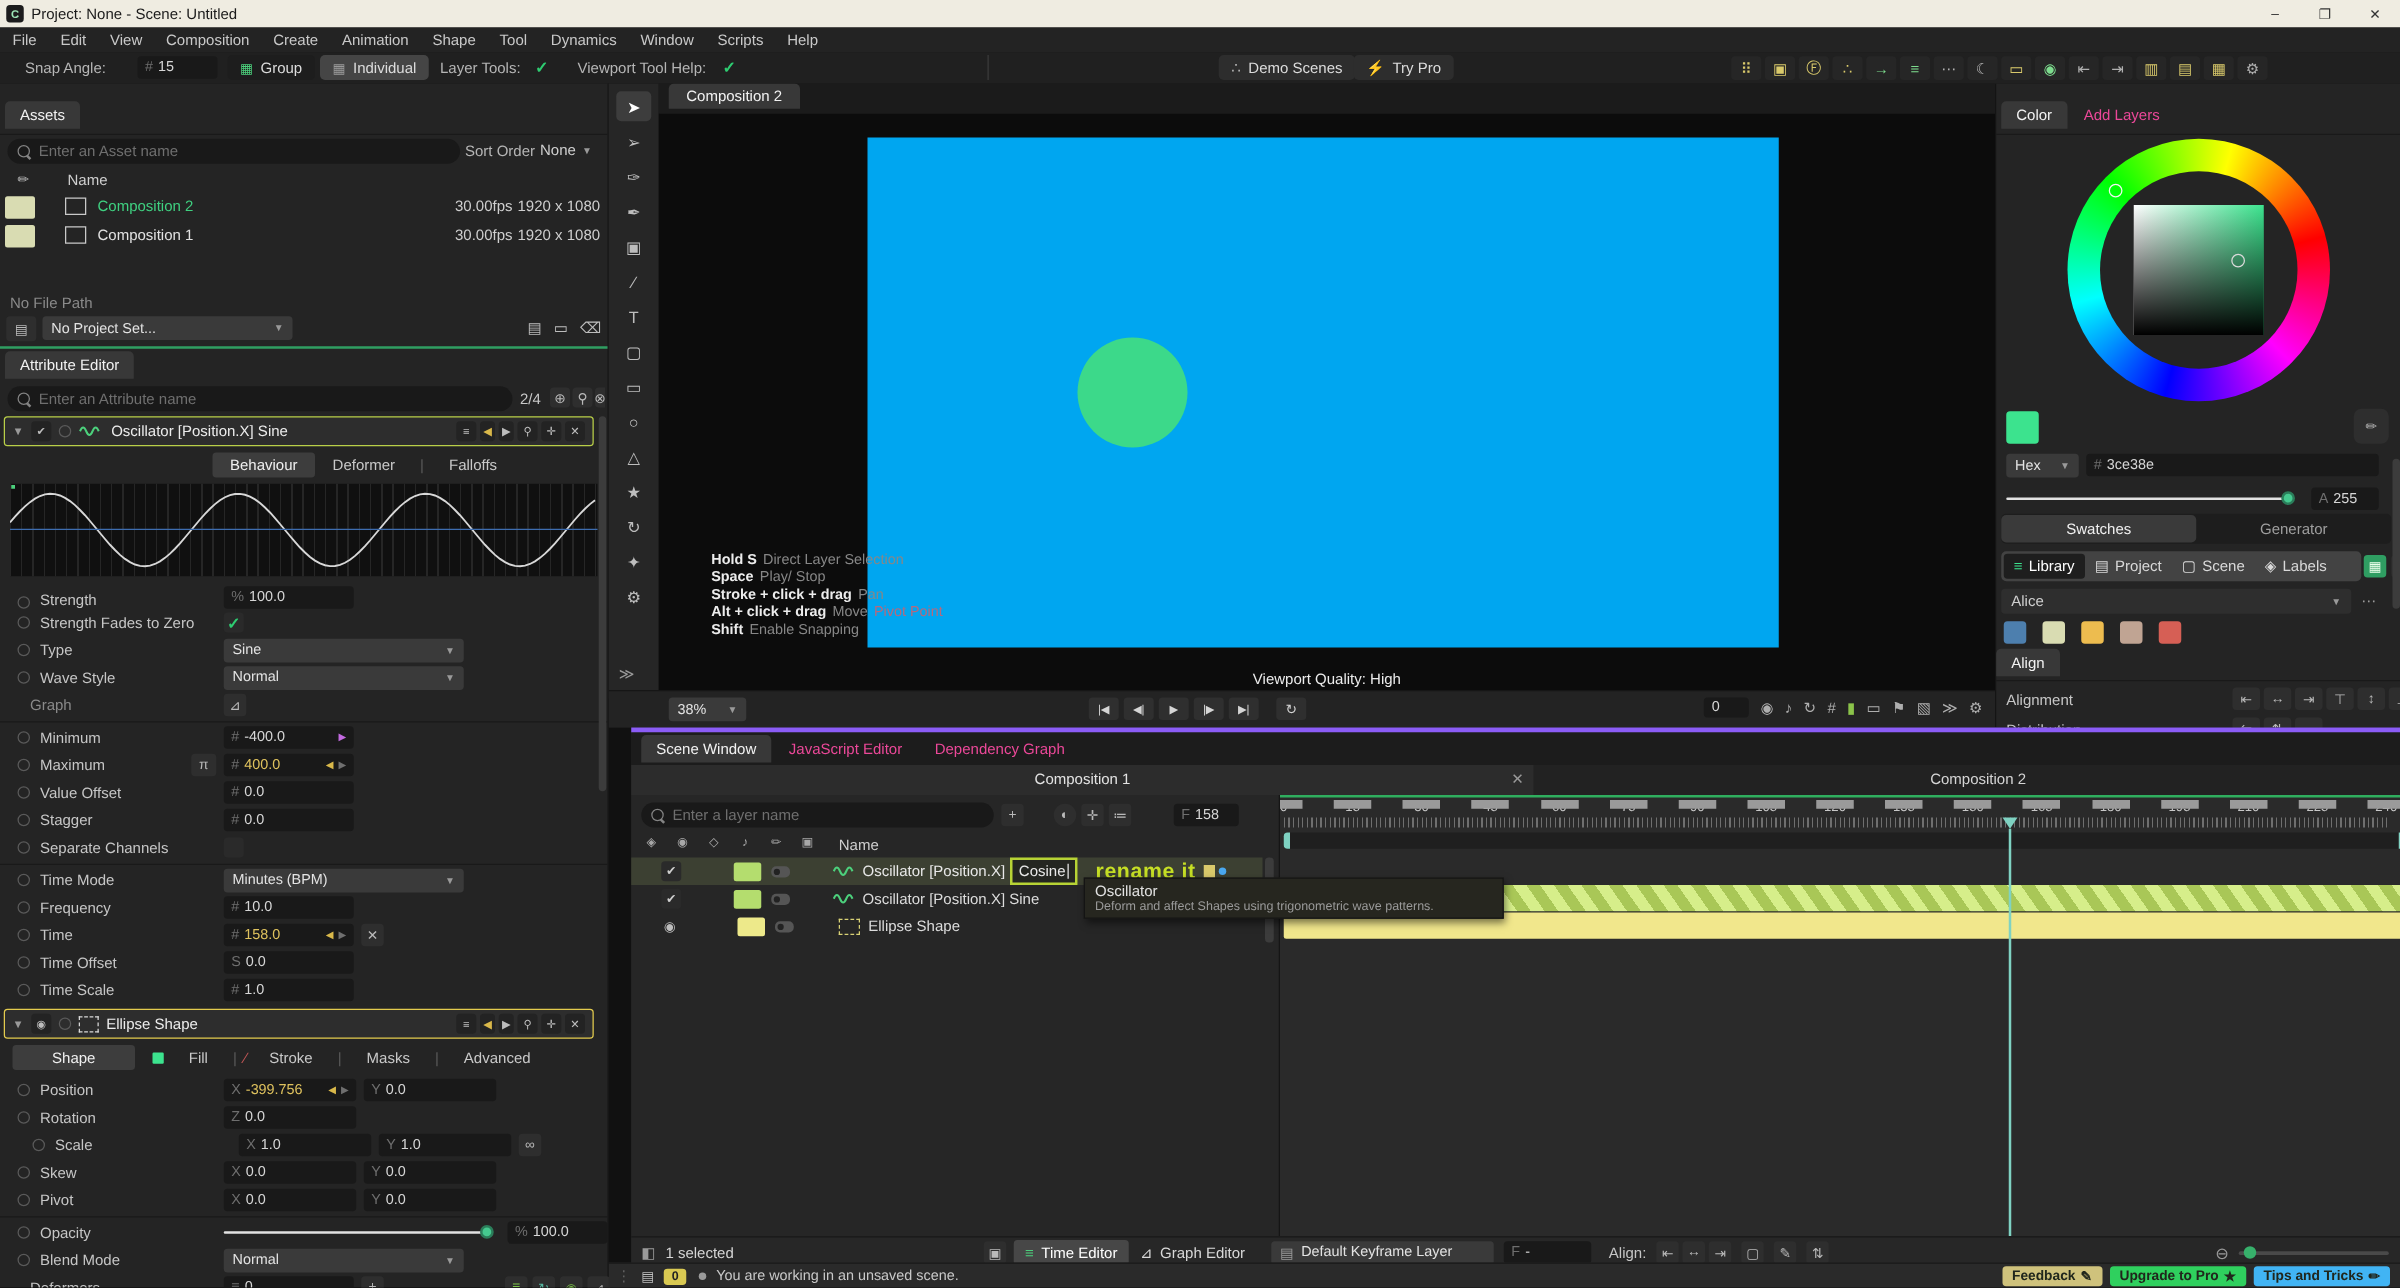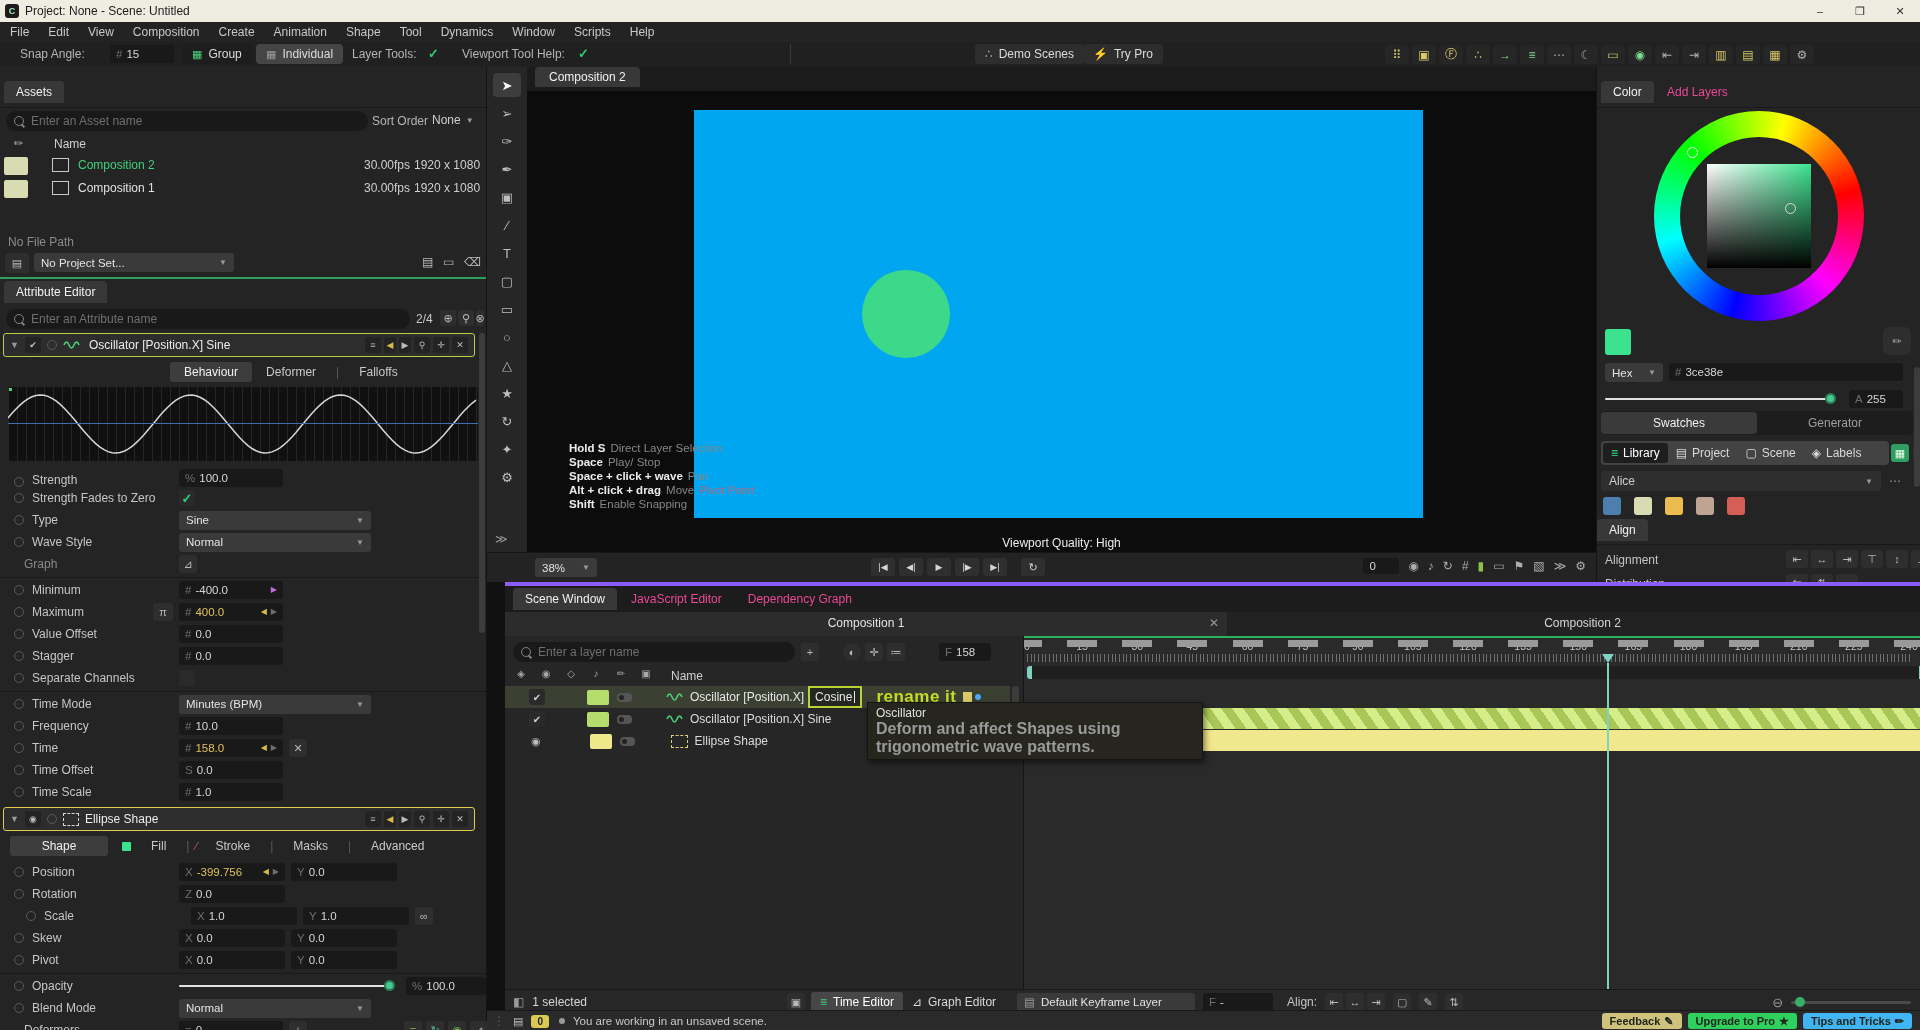--- a/index.html
+++ b/index.html
@@ -88,21 +88,21 @@
   .majtick{position:absolute;top:15px;width:1px;height:7px;background:#9a9a9a;}
   #tickstrip{background-image:repeating-linear-gradient(to right,#6f6f6f 0 1px,transparent 1px 3.675px);}
   .tbar{position:absolute;left:3px;width:897px;height:21px;border-radius:2px;box-sizing:border-box;}
   .bar-dotted{background-color:#edf2cd;background-image:radial-gradient(circle,#9cc24e 1px,transparent 1.4px);background-size:5px 5px;border:1px solid #f2f2e6;color:#333b1f;font-size:11px;line-height:19px;padding-left:8px;}
   .bar-striped{background:repeating-linear-gradient(55deg,#d6ee8a 0 9px,#a9c757 9px 18px);}
   .bar-solid{background:#f1e78c;color:#4a4426;font-size:11px;line-height:21px;padding-left:8px;}
   #playhead-line{position:absolute;width:2px;background:#7fd2c2;}
   #playhead-tri{position:absolute;width:0;height:0;border-left:6px solid transparent;border-right:6px solid transparent;border-top:9px solid #7fd2c2;}
   #tooltip{background:#26261f;border:1px solid #141414;box-shadow:2px 3px 6px rgba(0,0,0,.5);padding:3px 8px;z-index:60;}
   #tooltip .tt1{color:#e2e2e2;font-size:12px;}
-  #tooltip .tt2{color:#9a9a9a;font-size:16px;font-weight:bold;}
+  #tooltip .tt2{color:#9a9a9a;font-size:10px;}
   #rename-box{border:2px solid #b7d335;background:#242621;height:18px;display:inline-flex;align-items:center;padding:0 5px;color:#e8e8e8;font-size:12px;}
   #rename-overlay{color:#c6df25;font-size:17px;font-weight:bold;letter-spacing:.5px;white-space:nowrap;}
   .sbtn{height:16px;border-radius:3px;display:inline-flex;align-items:center;gap:4px;padding:0 8px;font-size:11px;font-weight:bold;color:#20261c;margin-left:6px;}
   .ebtn{height:20px;border-radius:3px;display:inline-flex;align-items:center;gap:6px;padding:0 9px;color:#d9d9d9;font-size:12px;}
   .ebtn.sel{background:#474747;color:#fff;}
   .scroll{background:#3c3c3c;border-radius:3px;position:absolute;}
 </style>
 </head>
 <body>
 
@@ -581,21 +581,21 @@
     <div id="vp-hints" class="abs" style="left:42px;top:351px;">
         <div class="hintline">
           <span class="hintkey">Hold S</span>
           <span class="hintdesc">Direct Layer Selection</span>
         </div>
         <div class="hintline">
           <span class="hintkey">Space</span>
           <span class="hintdesc">Play/ Stop</span>
         </div>
         <div class="hintline">
-          <span class="hintkey">Space + click + wave</span>
+          <span class="hintkey">Stroke + click + drag</span>
           <span class="hintdesc">Pan</span>
         </div>
         <div class="hintline">
           <span class="hintkey">Alt + click + drag</span>
           <span class="hintdesc">Move</span>
           <span class="hintdesc pink">Pivot Point</span>
         </div>
         <div class="hintline">
           <span class="hintkey">Shift</span>
           <span class="hintdesc">Enable Snapping</span>

